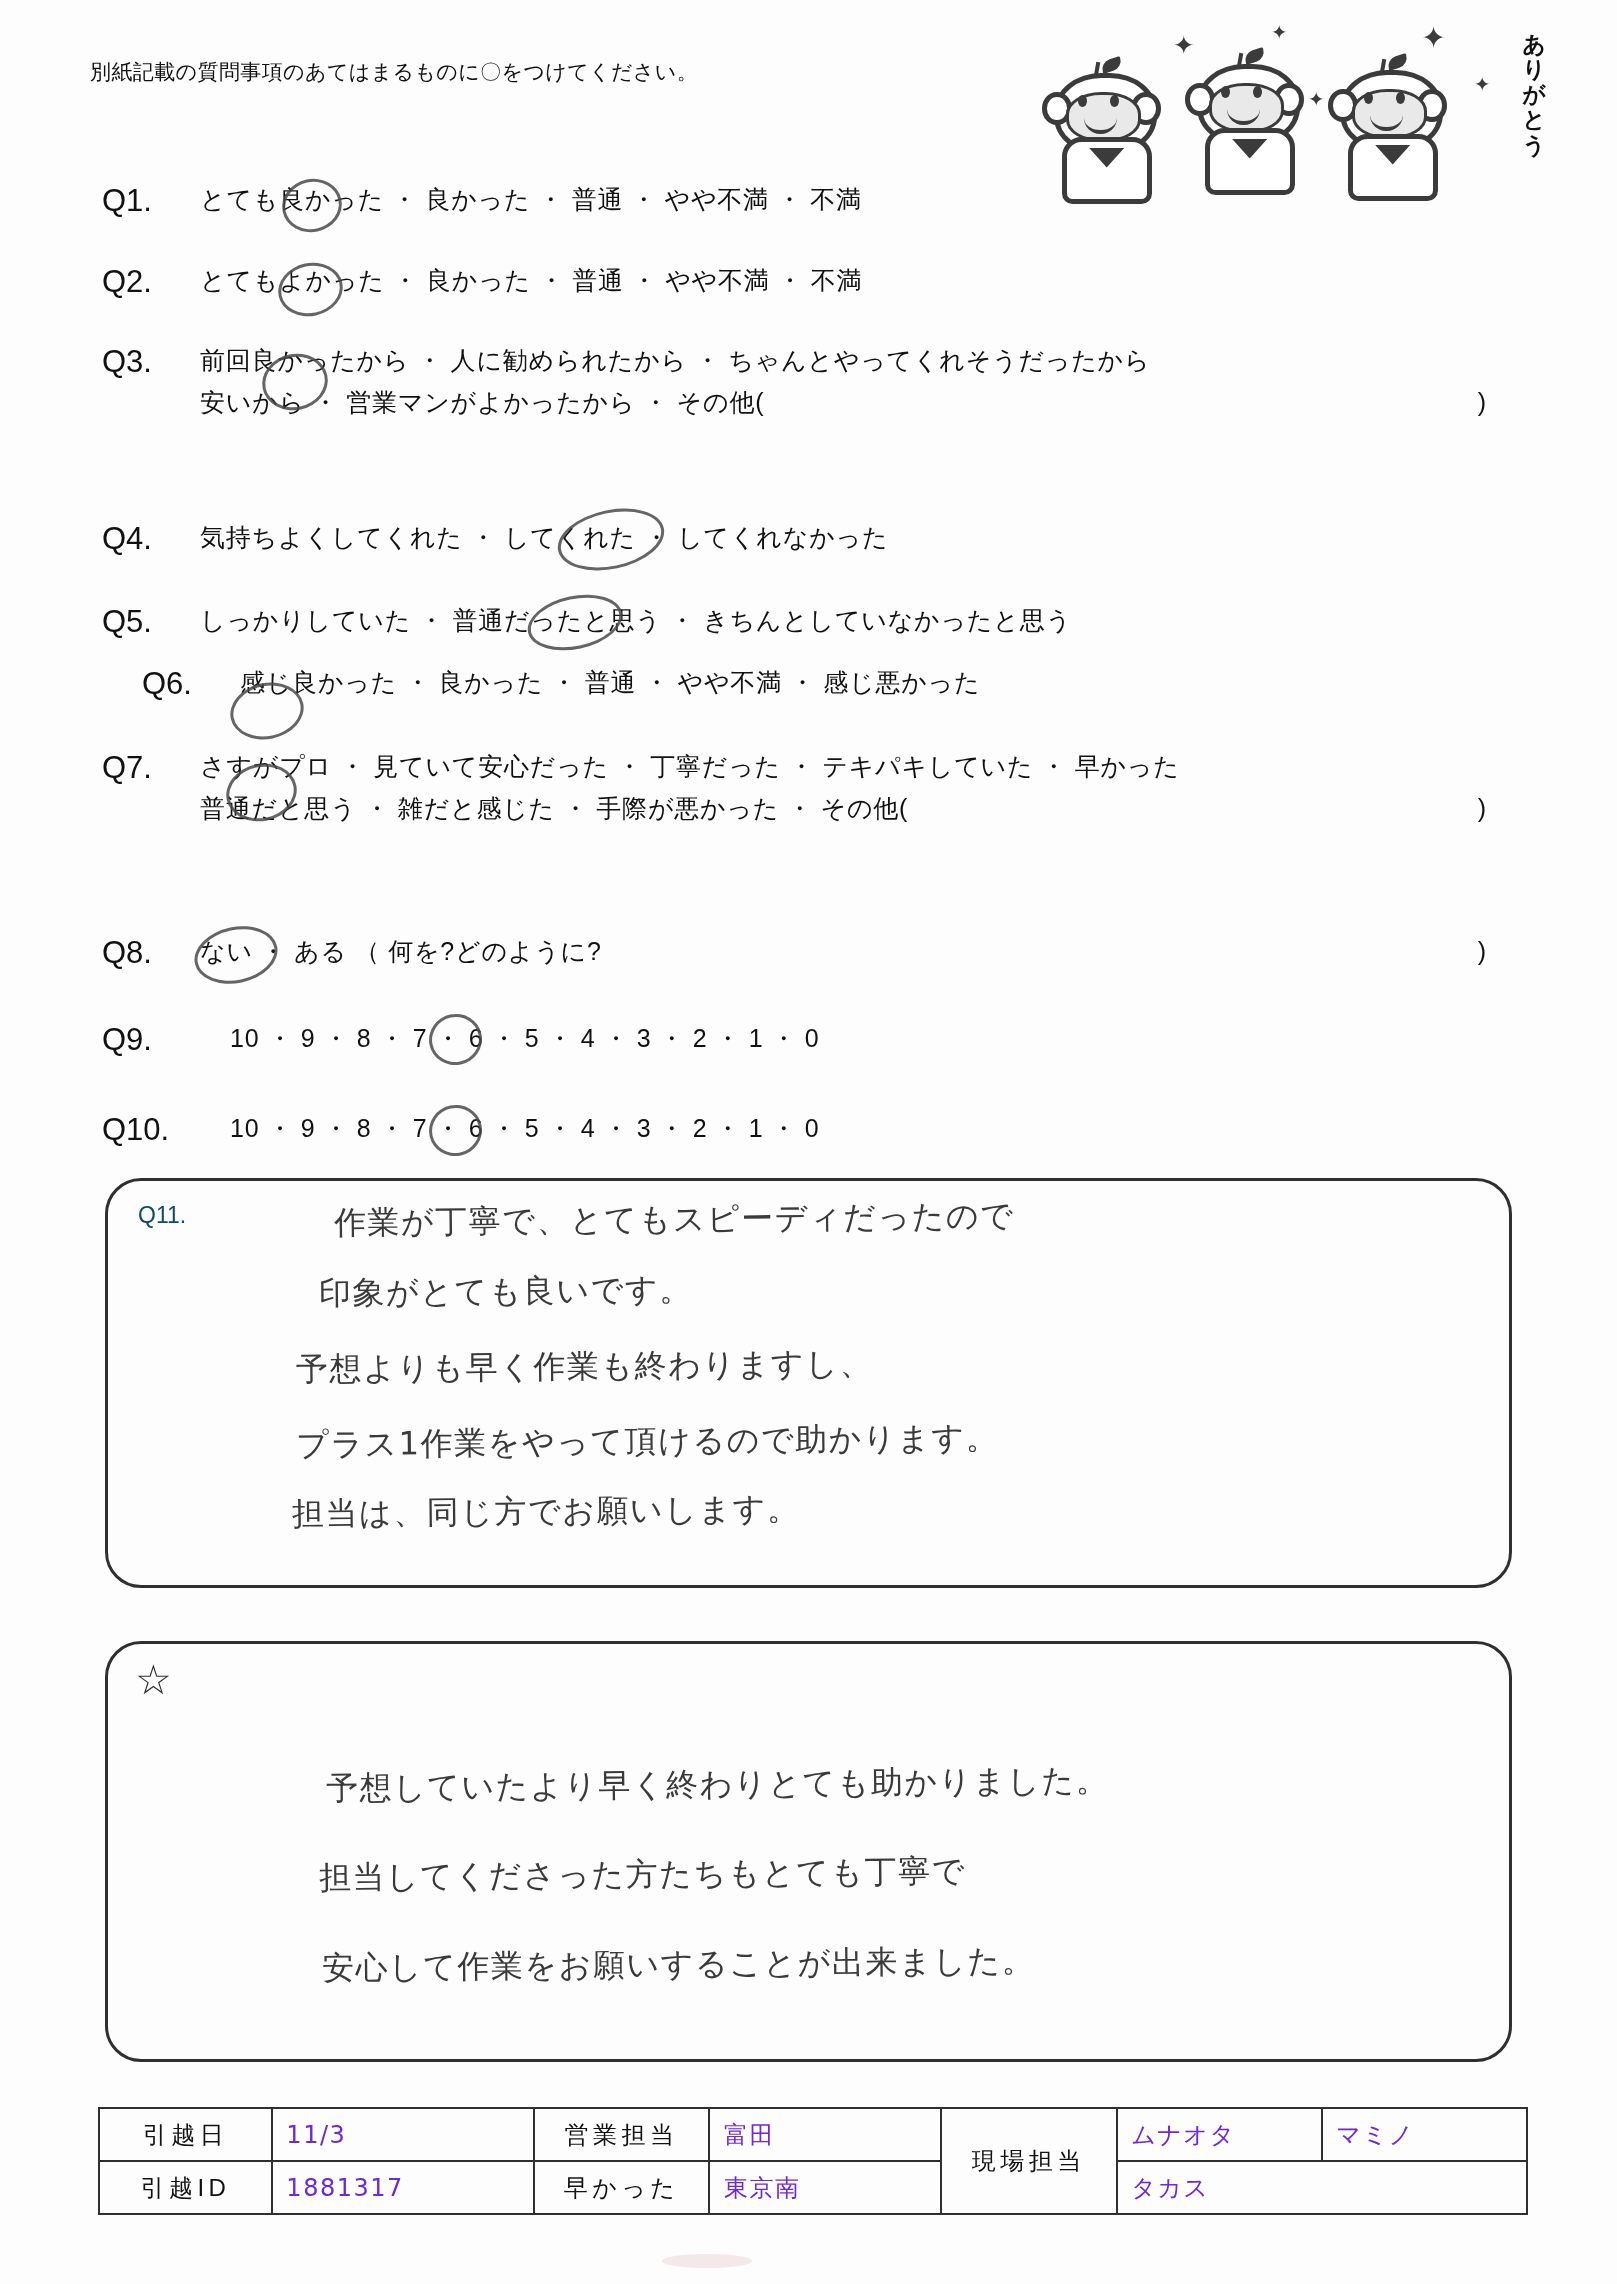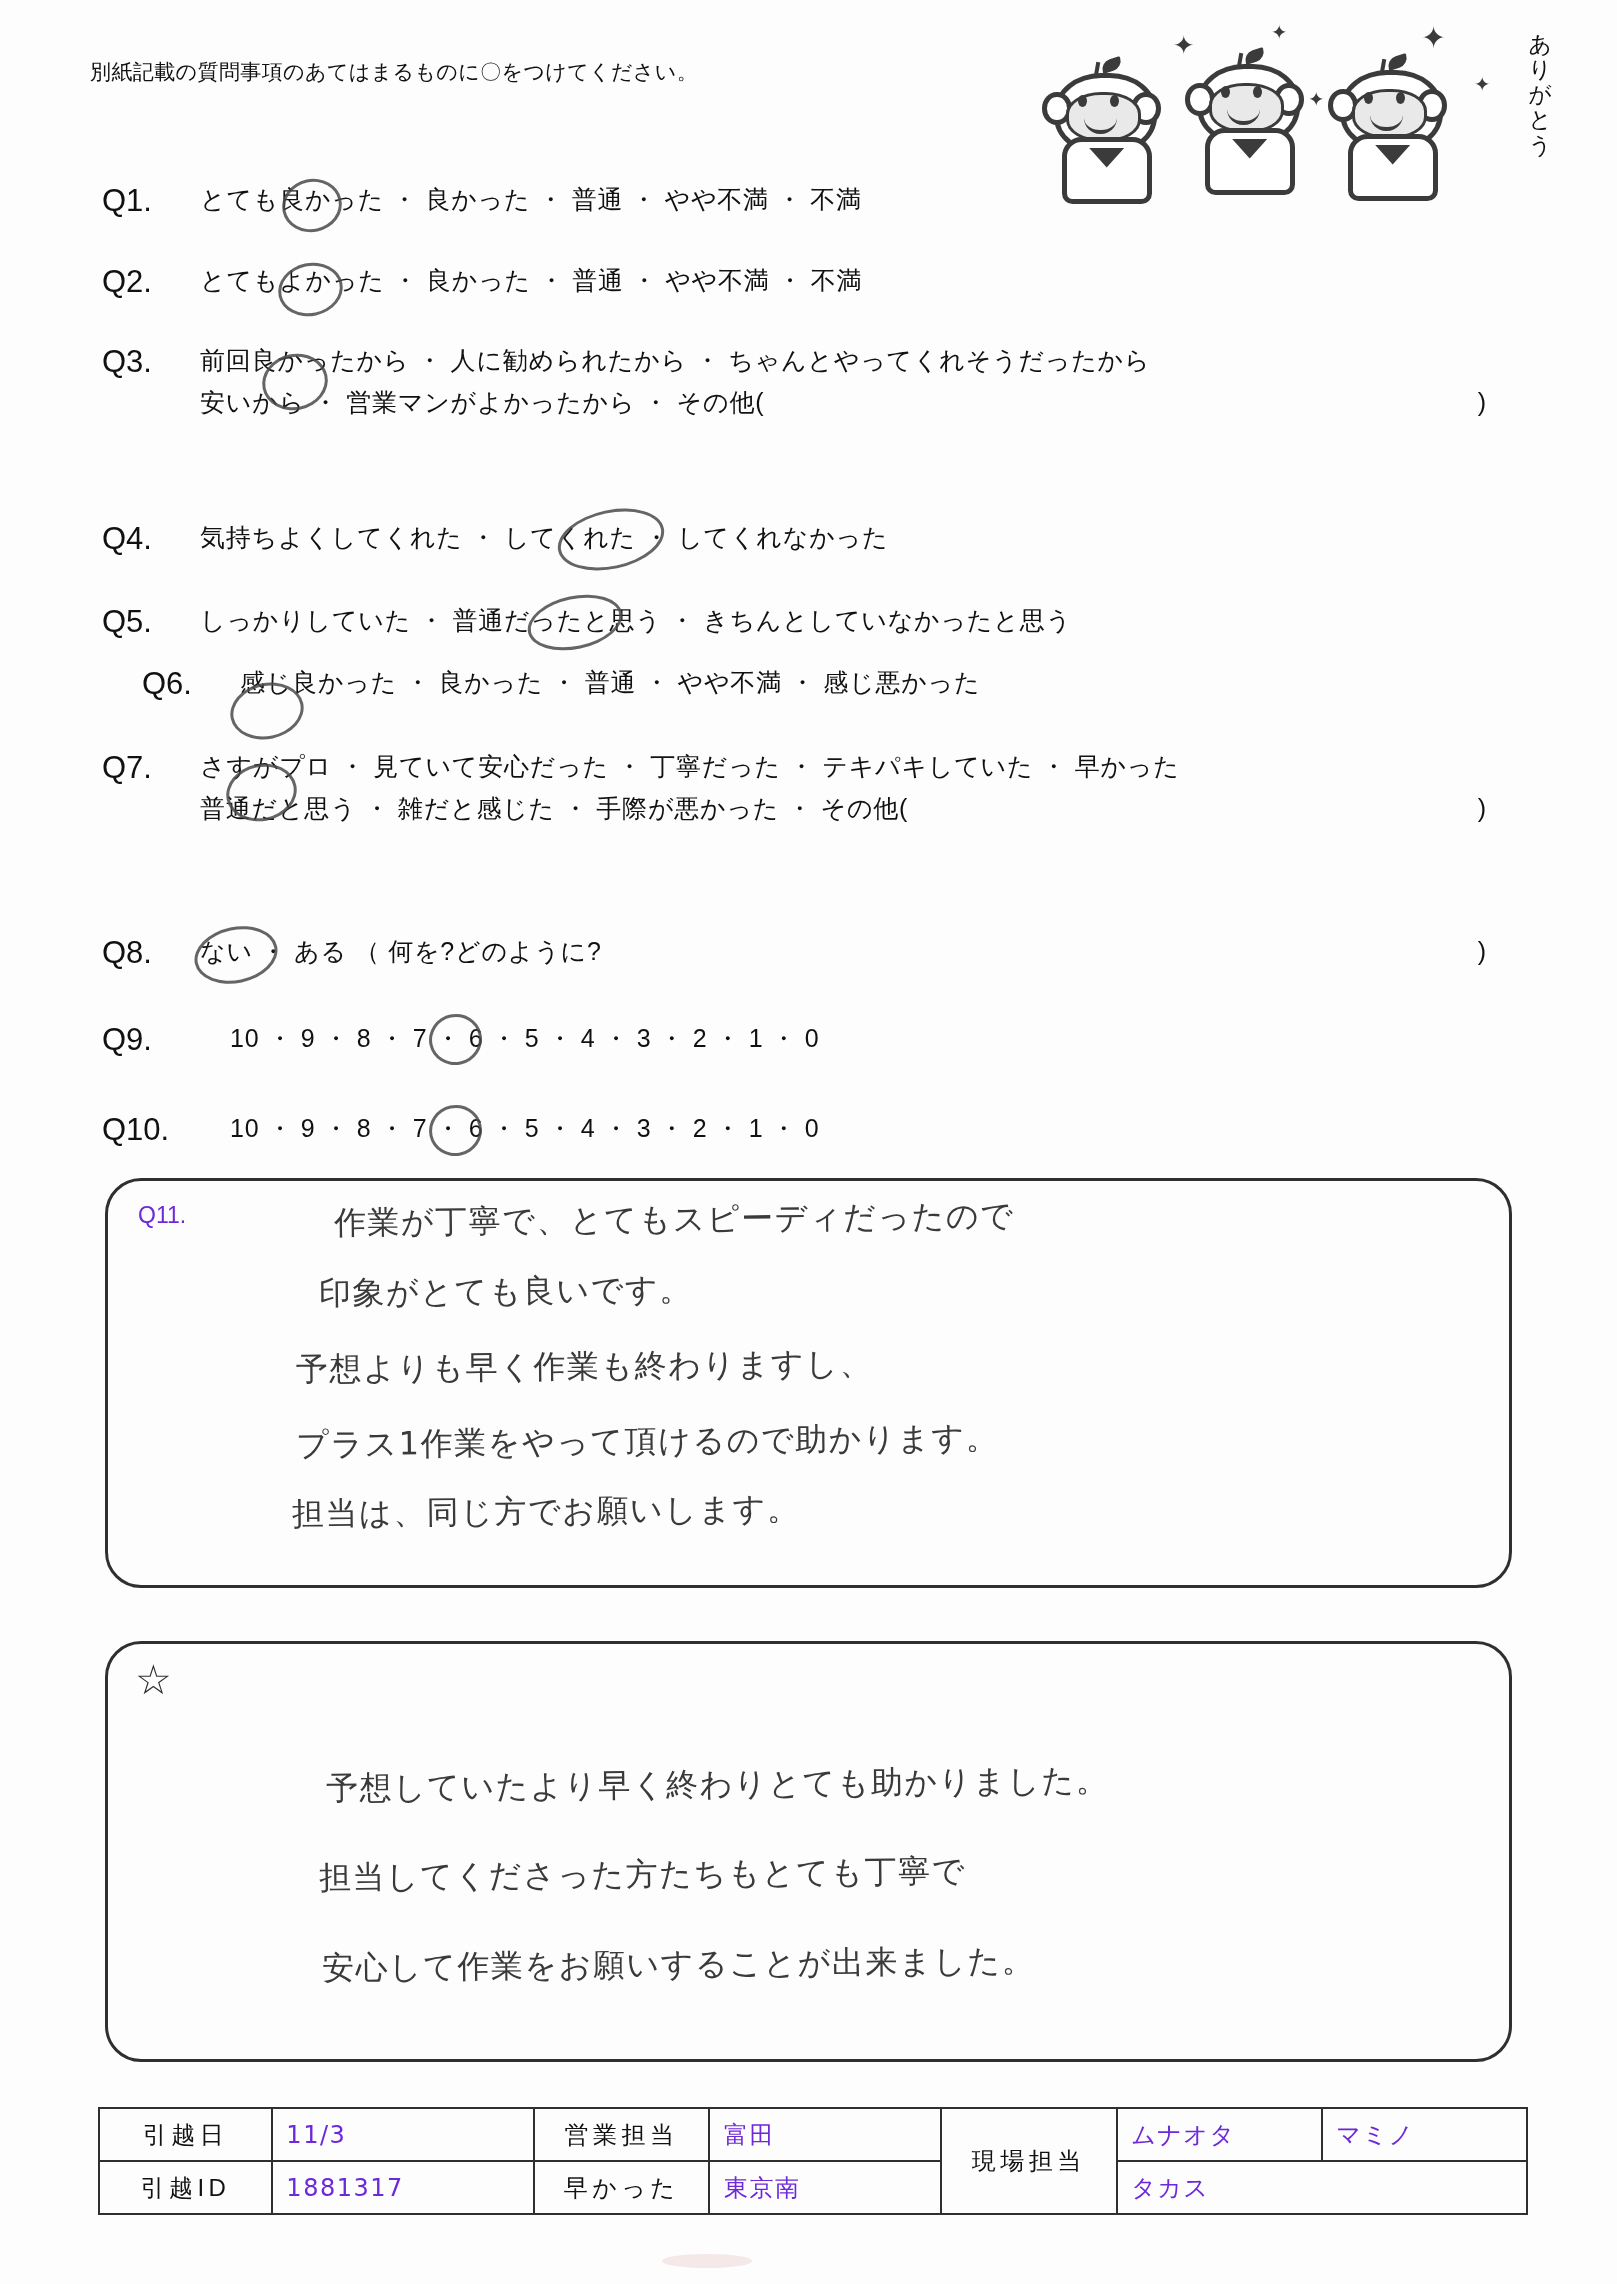--- a/index.html
+++ b/index.html
@@ -136,25 +136,25 @@
     transform: rotate(10deg);
   }
   .sparkle {
     position: absolute;
     color: #3b3b3b;
     font-size: 25.6px;
     line-height: 1;
   }
   .thanks {
     position: absolute;
-    right: 0;
+    right: 6px;
     top: 16.6px;
     width: 45px;
     font-size: 22.6px;
-    font-weight: normal;
+    font-weight: bold;
     letter-spacing: 3px;
     line-height: 1.12;
     text-align: center;
   }
   
   .q-block {
     position: absolute;
     left: 102px;
     width: 1430px;
   }
@@ -207,21 +207,21 @@
     letter-spacing: 1.5px;
     line-height: 1.48;
     transform: rotate(-0.6deg);
   }
   .q11-label {
     position: absolute;
     left: 30px;
     top: 21px;
     font-size: 23px;
     font-family: "Liberation Sans", sans-serif;
-    color: #6d28d9;
+    color: #0c4a6e;
     letter-spacing: 0;
   }
   .star {
     position: absolute;
     left: 27px;
     top: 12px;
     font-size: 41px;
     color: #2f2f2f;
   }
   

